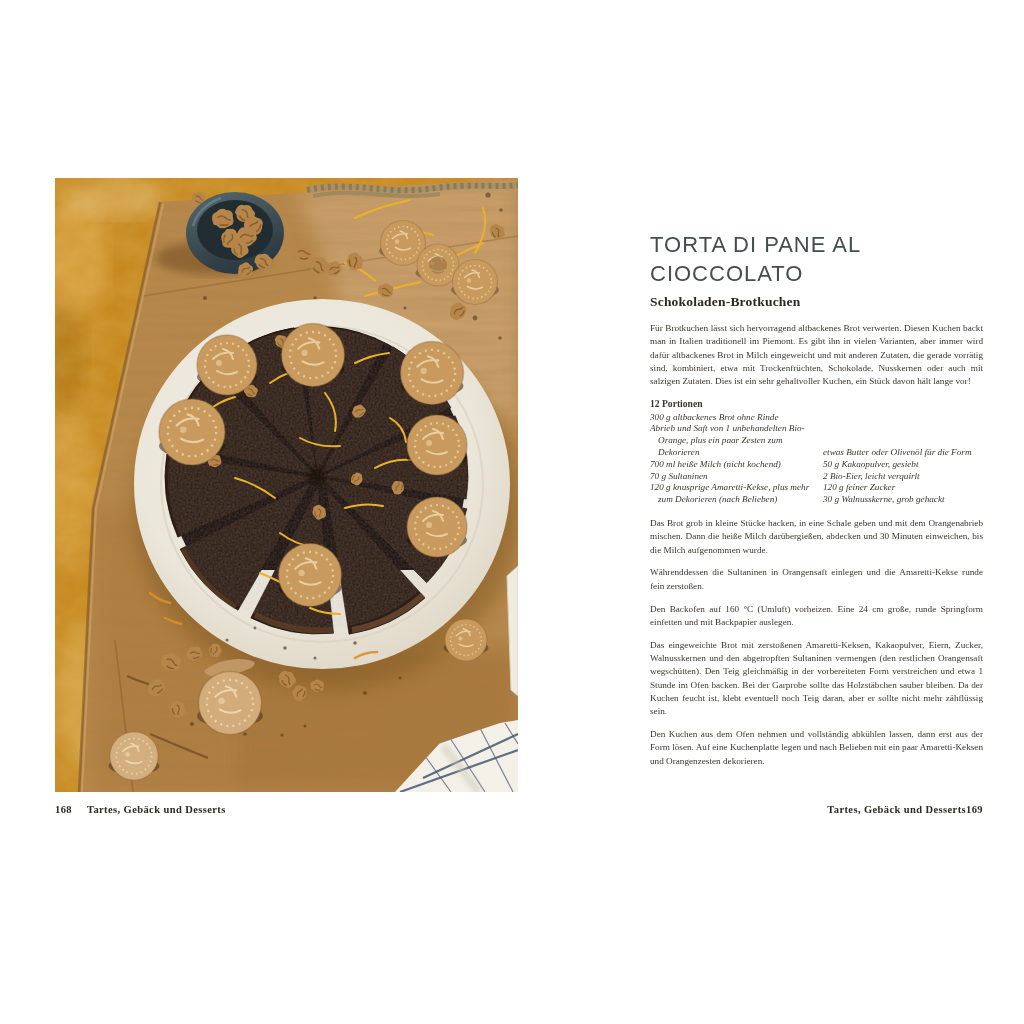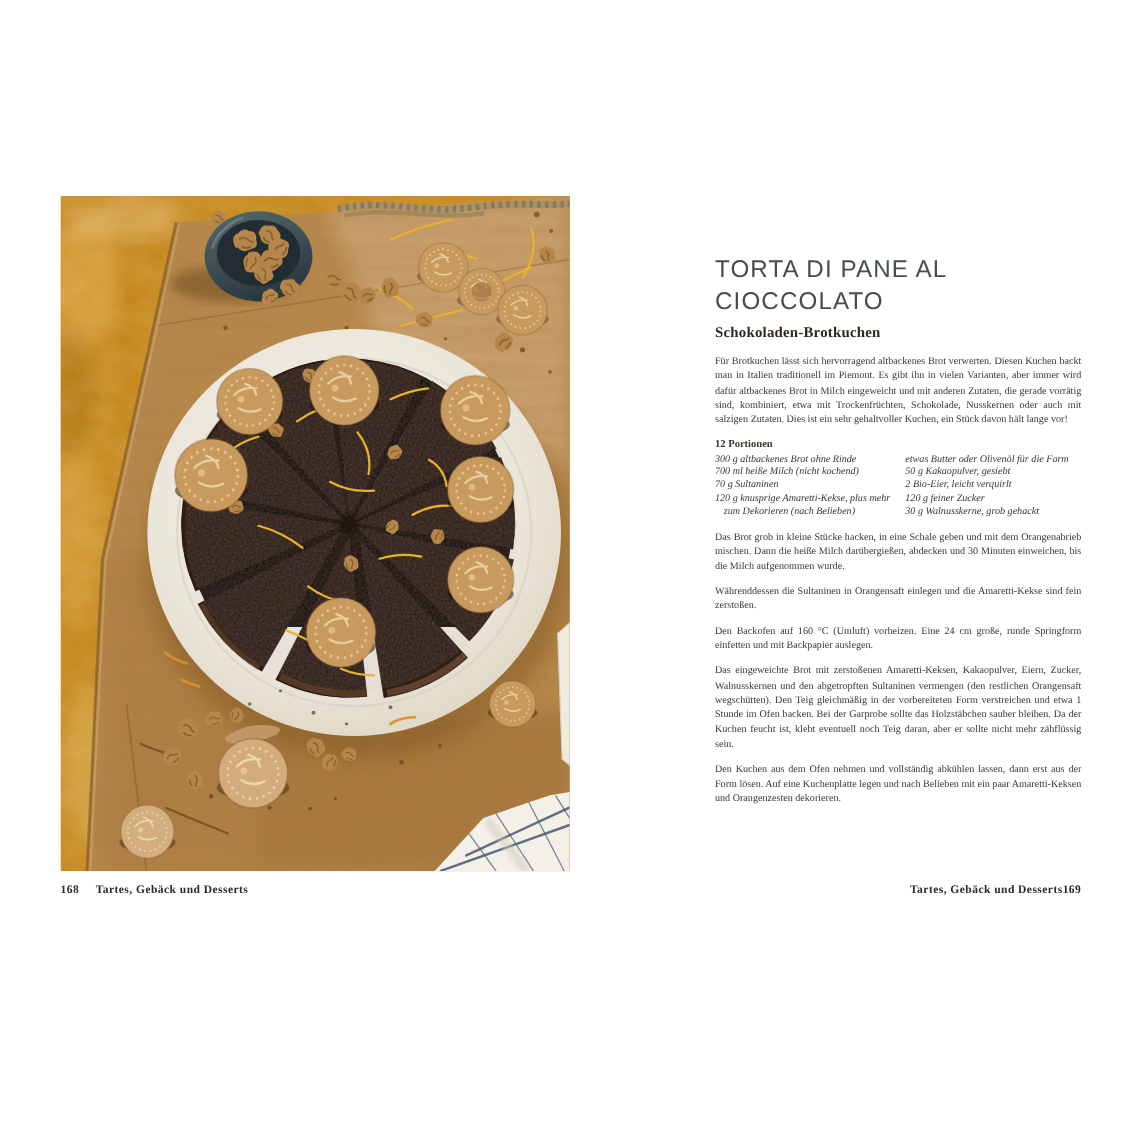--- a/index.html
+++ b/index.html
@@ -293,37 +293,38 @@
       <div>TORTA DI PANE AL</div>
       <div>CIOCCOLATO</div>
     </div>
     <div class="recipe-subtitle">Schokoladen-Brotkuchen</div>
     <p class="intro">Für Brotkuchen lässt sich hervorragend altbackenes Brot verwerten. Diesen Kuchen backt man in Italien traditionell im Piemont. Es gibt ihn in vielen Varianten, aber immer wird dafür altbackenes Brot in Milch eingeweicht und mit anderen Zutaten, die gerade vorrätig sind, kombiniert, etwa mit Trockenfrüchten, Schokolade, Nusskernen oder auch mit salzigen Zutaten. Dies ist ein sehr gehaltvoller Kuchen, ein Stück davon hält lange vor!</p>
     <div class="servings">12 Portionen</div>
     <div class="ing-cols">
       <div class="ing-col-left">
 
       <p class="ing-item">300 g altbackenes Brot ohne Rinde</p>
+          <p class="ing-item">Abrieb und Saft von 1 unbehandelten Bio-Orange, plus ein paar Zesten zum Dekorieren</p>
           <p class="ing-item">700 ml heiße Milch (nicht kochend)</p>
           <p class="ing-item">70 g Sultaninen</p>
           <p class="ing-item">120 g knusprige Amaretti-Kekse, plus mehr zum Dekorieren (nach Belieben)</p>
         </div>
       <div class="ing-col-right">
 
       <p class="ing-item">etwas Butter oder Olivenöl für die Form</p>
           <p class="ing-item">50 g Kakaopulver, gesiebt</p>
           <p class="ing-item">2 Bio-Eier, leicht verquirlt</p>
           <p class="ing-item">120 g feiner Zucker</p>
           <p class="ing-item">30 g Walnusskerne, grob gehackt</p>
         </div>
     </div>
     <div class="steps">
 
     <p class="step">Das Brot grob in kleine Stücke hacken, in eine Schale geben und mit dem Orangenabrieb mischen. Dann die heiße Milch darübergießen, abdecken und 30 Minuten einweichen, bis die Milch aufgenommen wurde.</p>
-        <p class="step">Währenddessen die Sultaninen in Orangensaft einlegen und die Amaretti-Kekse sind fein zerstoßen.</p>
+        <p class="step">Währenddessen die Sultaninen in Orangensaft einlegen und die Amaretti-Kekse runde fein zerstoßen.</p>
         <p class="step">Den Backofen auf 160 °C (Umluft) vorheizen. Eine 24 cm große, runde Springform einfetten und mit Backpapier auslegen.</p>
         <p class="step">Das eingeweichte Brot mit zerstoßenen Amaretti-Keksen, Kakaopulver, Eiern, Zucker, Walnusskernen und den abgetropften Sultaninen vermengen (den restlichen Orangensaft wegschütten). Den Teig gleichmäßig in der vorbereiteten Form verstreichen und etwa 1 Stunde im Ofen backen. Bei der Garprobe sollte das Holzstäbchen sauber bleiben. Da der Kuchen feucht ist, klebt eventuell noch Teig daran, aber er sollte nicht mehr zähflüssig sein.</p>
         <p class="step">Den Kuchen aus dem Ofen nehmen und vollständig abkühlen lassen, dann erst aus der Form lösen. Auf eine Kuchenplatte legen und nach Belieben mit ein paar Amaretti-Keksen und Orangenzesten dekorieren.</p>
       </div>
   </div>
 
   <div class="footer footer-right">
     <span class="section">Tartes, Gebäck und Desserts</span><span class="pagenum">169</span>
   </div>
 

